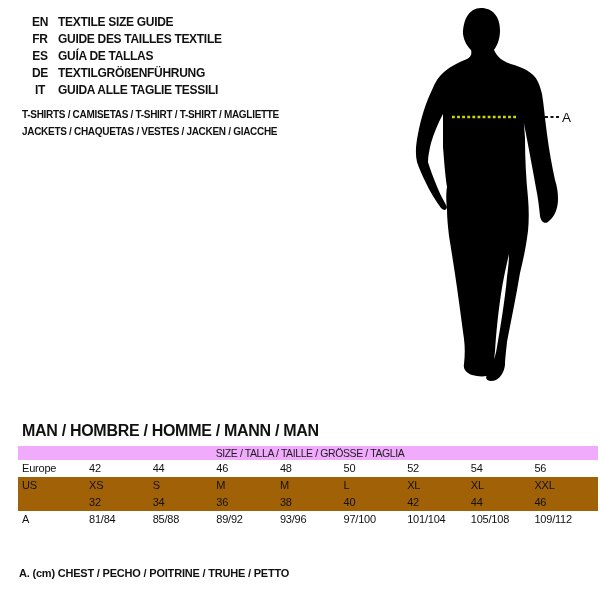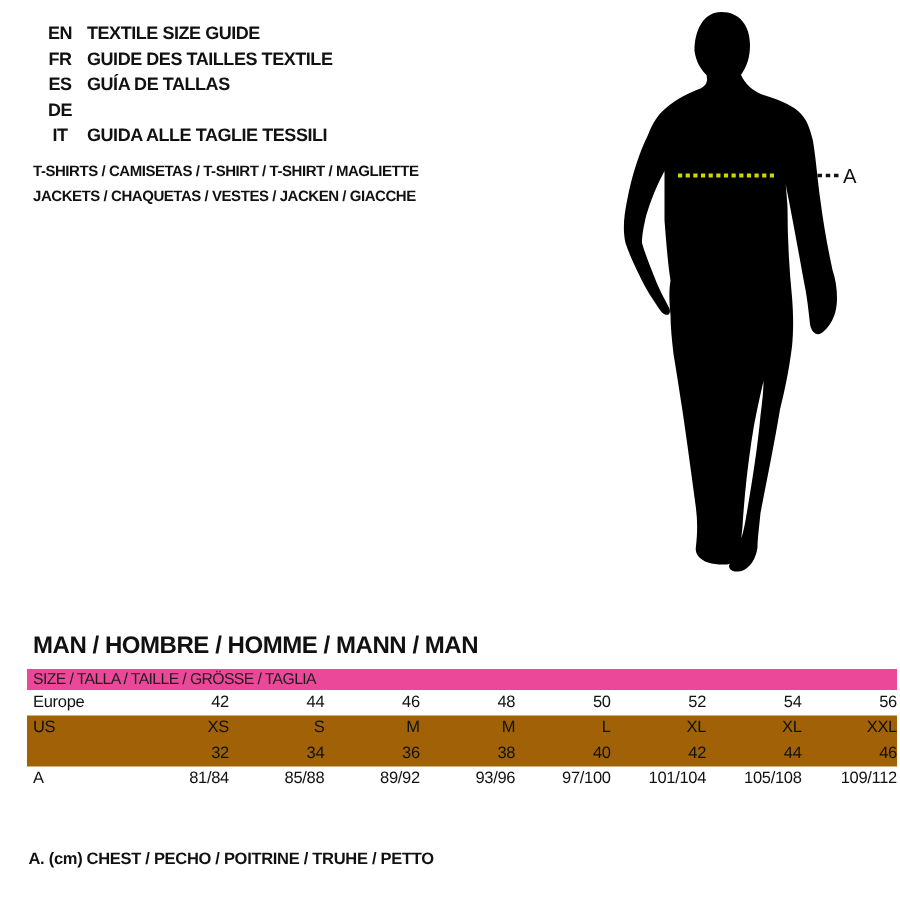--- a/index.html
+++ b/index.html
@@ -19,25 +19,25 @@
   .product-lines{left:22px;top:107px;font-weight:bold;font-size:10px;line-height:16.6px;letter-spacing:-0.3px;white-space:nowrap;}
 
   
   .figure-svg{left:400px;top:0px;}
 
   
   .section-title{left:22px;top:422px;font-weight:bold;font-size:16px;letter-spacing:-0.3px;white-space:nowrap;}
 
   
   .size-table{left:18px;top:446px;width:580px;font-size:11px;letter-spacing:-0.2px;}
-  .table-header{background:#ec4899;height:14px;line-height:14px;padding-left:4px;font-size:10.5px;letter-spacing:-0.4px;color:#1c1c1c;}
+  .table-header{background:#f0abfc;height:14px;line-height:14px;padding-left:4px;font-size:10.5px;letter-spacing:-0.4px;color:#1c1c1c;text-align:center;}
   .trow{display:flex;height:17px;line-height:17px;}
   .trow.shaded{background:#a16207;}
   .tlabel{flex:0 0 67px;padding-left:4px;text-align:left;}
-  .tcell{flex:1 1 0;text-align:right;}
+  .tcell{flex:1 1 0;text-align:left;}
 
   
   .footnote{left:19px;top:547px;font-weight:bold;font-size:11px;letter-spacing:-0.2px;white-space:nowrap;margin-top:20px;}
 </style>
 </head>
 <body>
 
 <div class="abs lang-list">
   <div class="lang-row">
     <span class="lang-code">EN</span>
@@ -46,20 +46,21 @@
   <div class="lang-row">
     <span class="lang-code">FR</span>
     <span class="lang-label">GUIDE DES TAILLES TEXTILE</span>
   </div>
   <div class="lang-row">
     <span class="lang-code">ES</span>
     <span class="lang-label">GUÍA DE TALLAS</span>
   </div>
   <div class="lang-row">
     <span class="lang-code">DE</span>
+    <span class="lang-label">TEXTILGRÖßENFÜHRUNG</span>
   </div>
   <div class="lang-row">
     <span class="lang-code">IT</span>
     <span class="lang-label">GUIDA ALLE TAGLIE TESSILI</span>
   </div>
 </div>
 
 <div class="abs product-lines">
   <div>T-SHIRTS / CAMISETAS / T-SHIRT / T-SHIRT / MAGLIETTE</div>
   <div>JACKETS / CHAQUETAS / VESTES / JACKEN / GIACCHE</div>

